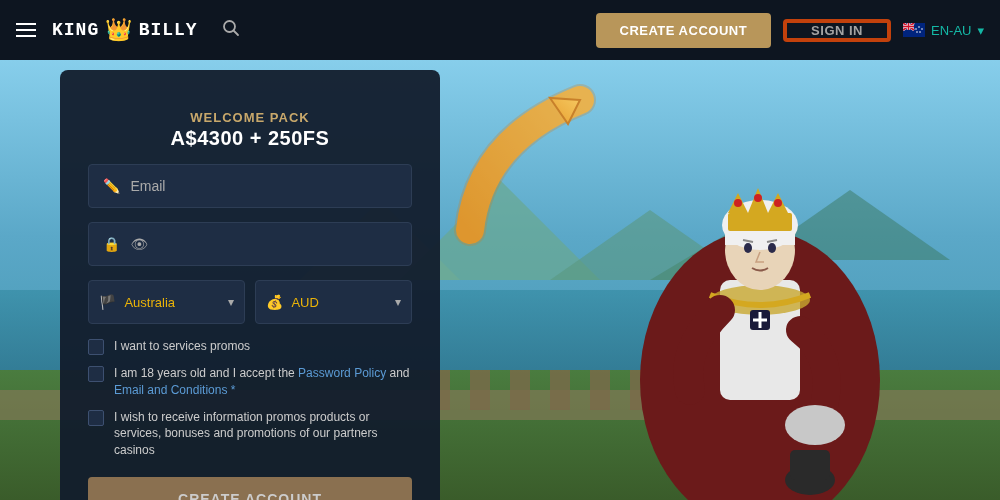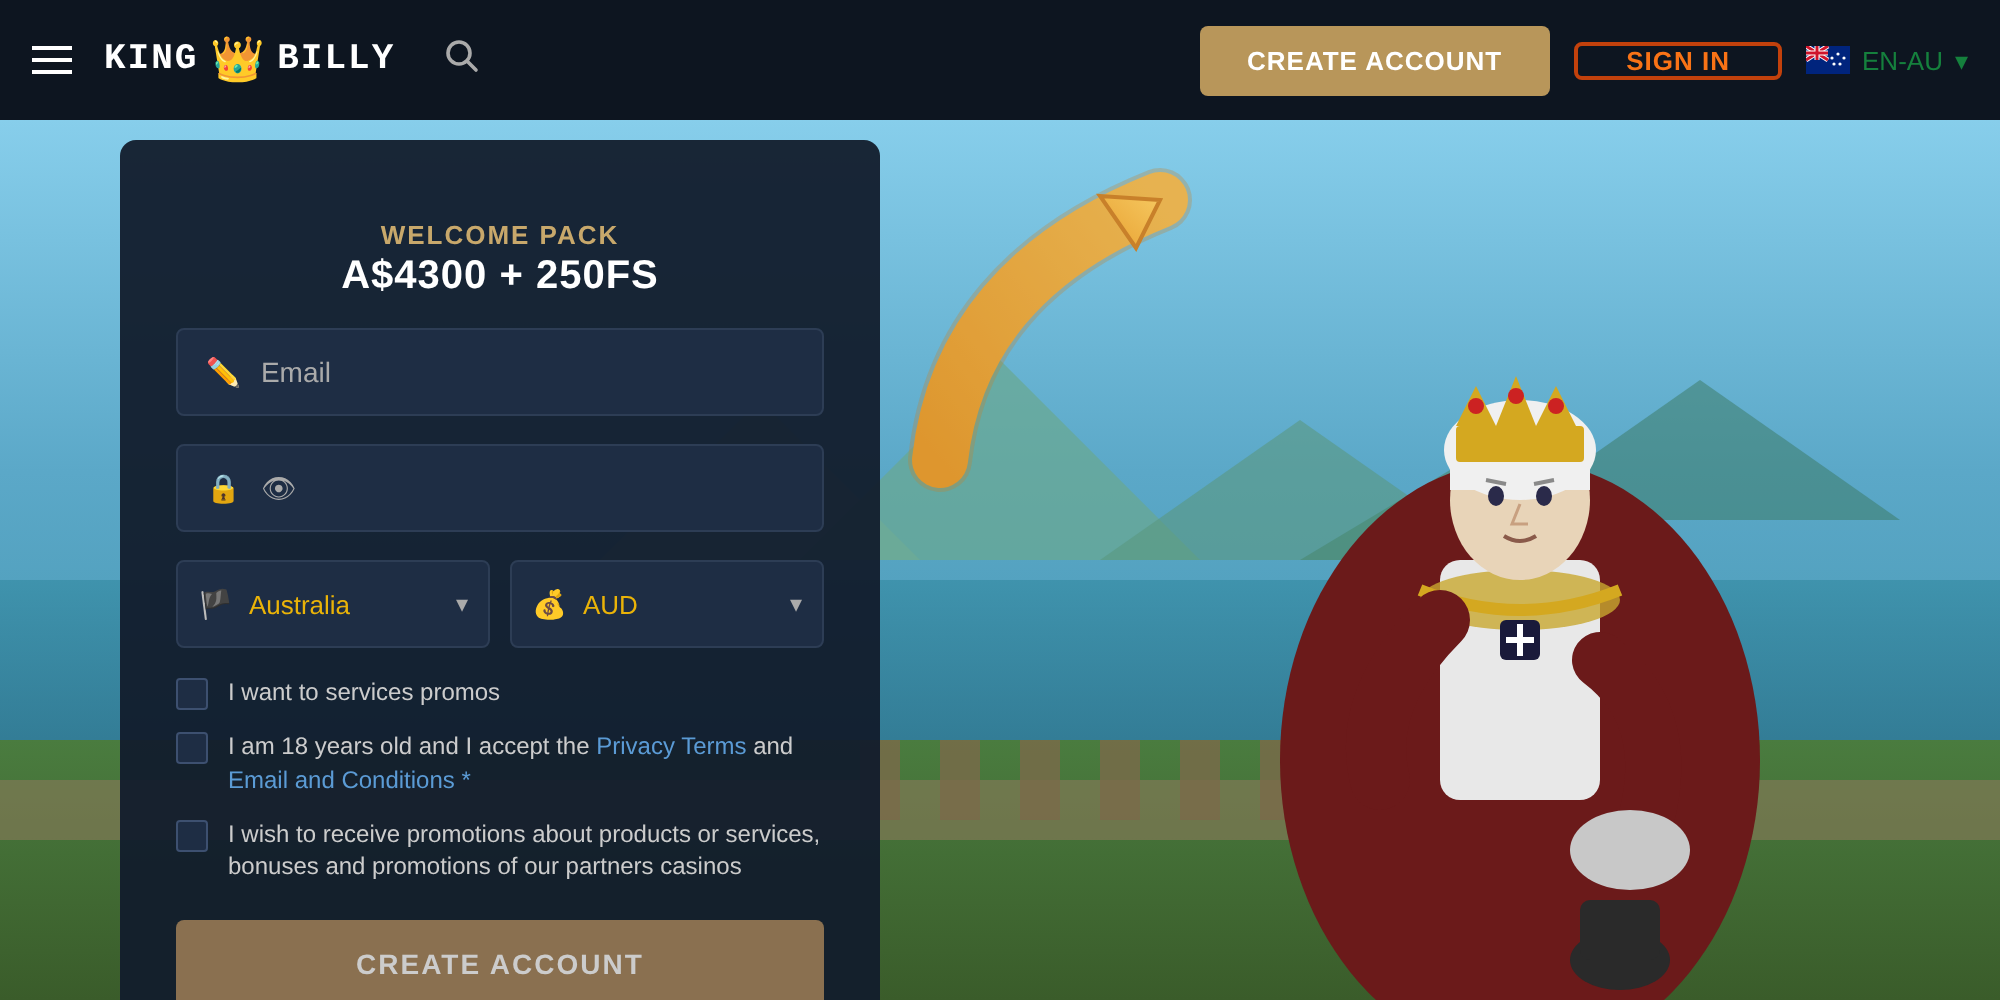--- a/index.html
+++ b/index.html
@@ -73,35 +73,35 @@
       border-radius: 4px;
       padding: 10px 24px;
       font-size: 13px;
       font-weight: 700;
       letter-spacing: 0.5px;
       cursor: pointer;
       text-transform: uppercase;
     }
     .btn-signin {
       background: transparent;
-      color: #f97316;
-      border: 2px solid #c2410c;
+      color: #a3a3a3;
+      border: 4px solid #c2410c;
       border-radius: 4px;
       padding: 0 24px;
       font-size: 13px;
       font-weight: 700;
       letter-spacing: 0.5px;
       cursor: pointer;
       text-transform: uppercase;
     }
     .lang-selector {
       display: flex;
       align-items: center;
       gap: 6px;
-      color: #15803d;
+      color: #14b8a6;
       font-size: 13px;
       cursor: pointer;
     }
 
     
     .main {
       display: flex;
       width: 1000px;
       height: 440px;
       position: relative;
@@ -491,26 +491,26 @@
     </div>
 
     <div class="checkbox-group">
       <div class="checkbox-item">
         <div class="checkbox-box"></div>
         <span class="checkbox-label">I want to services promos</span>
       </div>
       <div class="checkbox-item">
         <div class="checkbox-box"></div>
         <span class="checkbox-label">
-          I am 18 years old and I accept the <a href="#">Privacy Terms</a> and <a href="#">Email and Conditions *</a>
+          I am 18 years old and I accept the <a href="#">Password Policy</a> and <a href="#">Email and Conditions *</a>
         </span>
       </div>
       <div class="checkbox-item">
         <div class="checkbox-box"></div>
-        <span class="checkbox-label">I wish to receive promotions about products or services, bonuses and promotions of our partners casinos</span>
+        <span class="checkbox-label">I wish to receive information promos products or services, bonuses and promotions of our partners casinos</span>
       </div>
     </div>
 
     <button class="btn-submit">CREATE ACCOUNT</button>
 
     
   </div>
 
 </div>
 

